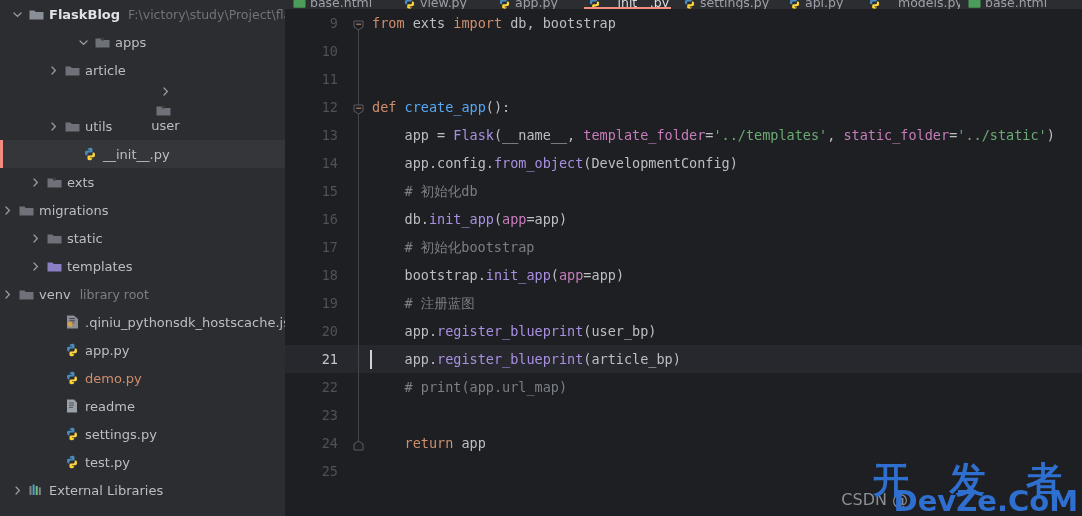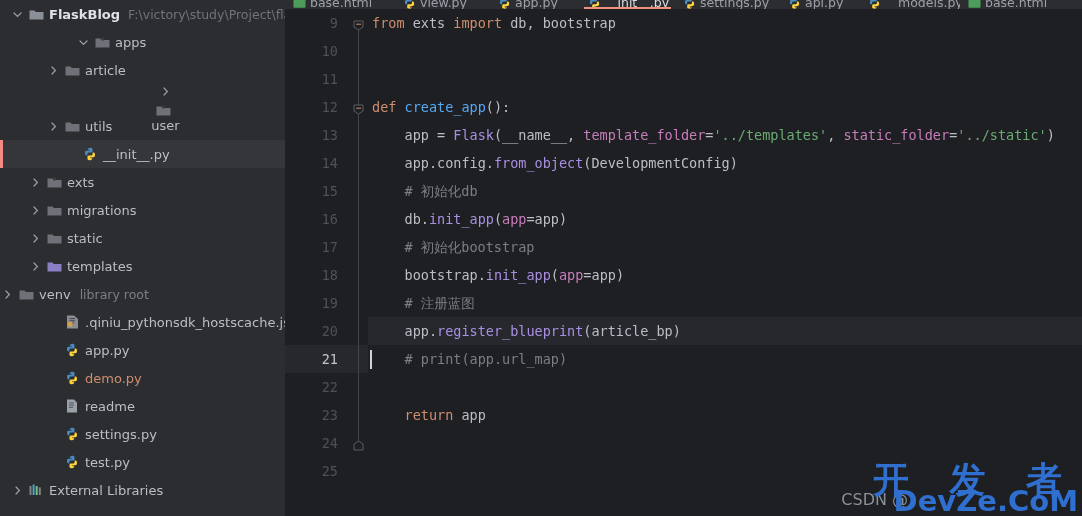--- a/index.html
+++ b/index.html
@@ -311,21 +311,21 @@
         </span>
         <span style="width: 4px; flex: 0 0 4px;"></span>
         <span class="ico">
           <svg width="15" height="13" viewBox="0 0 15 13">
             <path d="M0.5 2.5h5l1.2 1.6H14.5v7.4H0.5z" fill="#6e7178"></path>
             <circle cx="7.4" cy="3.0" r="1.7" fill="#3a3d42"></circle>
           </svg>
         </span>
         <span class="lbl">exts</span>
       </div>
-      <div class="tree-row" style="padding-left: 28px;">
+      <div class="tree-row" style="">
         <span class="arrow">
           <svg width="9" height="9" viewBox="0 0 9 9">
             <path d="M3 1l3.4 3.5L3 8" stroke="#9ba0a6" stroke-width="1.2" fill="none" stroke-linecap="round"></path>
           </svg>
         </span>
         <span style="width: 4px; flex: 0 0 4px;"></span>
         <span class="ico">
           <svg width="15" height="13" viewBox="0 0 15 13">
             <path d="M0.5 2.5h5l1.2 1.6H14.5v7.4H0.5z" fill="#6e7178"></path>
           </svg>
@@ -592,20 +592,21 @@
           <div class="codeline"></div>
           <div class="codeline"></div>
           <div class="codeline"><span class="kw">def </span><span class="fn">create_app</span><span class="id">():</span></div>
           <div class="codeline"><span class="id">    app </span><span class="id">= </span><span class="purple">Flask</span><span class="id">(__name__, </span><span class="param">template_folder</span><span class="id">=</span><span class="str">'../templates'</span><span class="id">, </span><span class="param">static_folder</span><span class="id">=</span><span class="str">'../static'</span><span class="id">)</span></div>
           <div class="codeline"><span class="id">    app</span><span class="id">.config.</span><span class="purple">from_object</span><span class="id">(DevelopmentConfig)</span></div>
           <div class="codeline"><span class="cmt">    # 初始化db</span></div>
           <div class="codeline"><span class="id">    db.</span><span class="purple">init_app</span><span class="id">(</span><span class="param">app</span><span class="id">=</span><span class="id">app</span><span class="id">)</span></div>
           <div class="codeline"><span class="cmt">    # 初始化bootstrap</span></div>
           <div class="codeline"><span class="id">    bootstrap.</span><span class="purple">init_app</span><span class="id">(</span><span class="param">app</span><span class="id">=</span><span class="id">app</span><span class="id">)</span></div>
           <div class="codeline"><span class="cmt">    # 注册蓝图</span></div>
+          <div class="codeline"><span class="id">    app.</span><span class="purple">register_blueprint</span><span class="id">(user_bp)</span></div>
           <div class="codeline cur"><span class="id">    app.</span><span class="purple">register_blueprint</span><span class="id">(article_bp)</span></div>
           <div class="codeline"><span class="cmt">    # print(app.url_map)</span></div>
           <div class="codeline"></div>
           <div class="codeline"><span class="kw">    return </span><span class="id">app</span></div>
           <div class="codeline"></div>
           <div id="caret" style="top: 341px; left: 2px;"></div>
         </div>
     </div>
 
     <div id="watermark">

